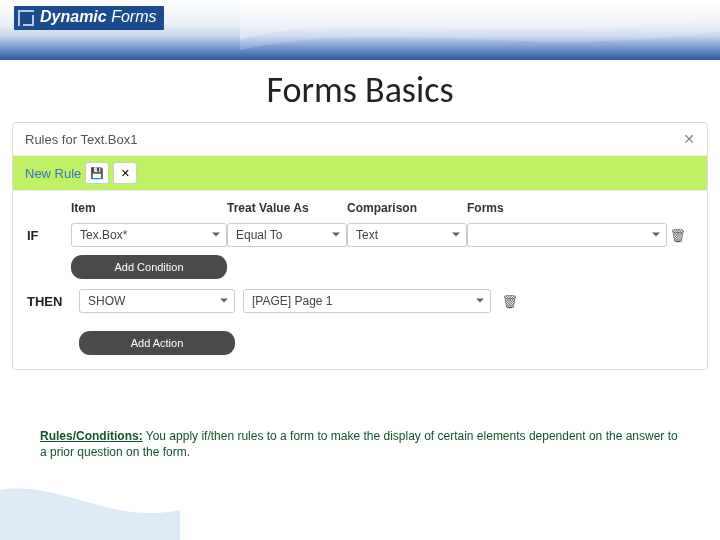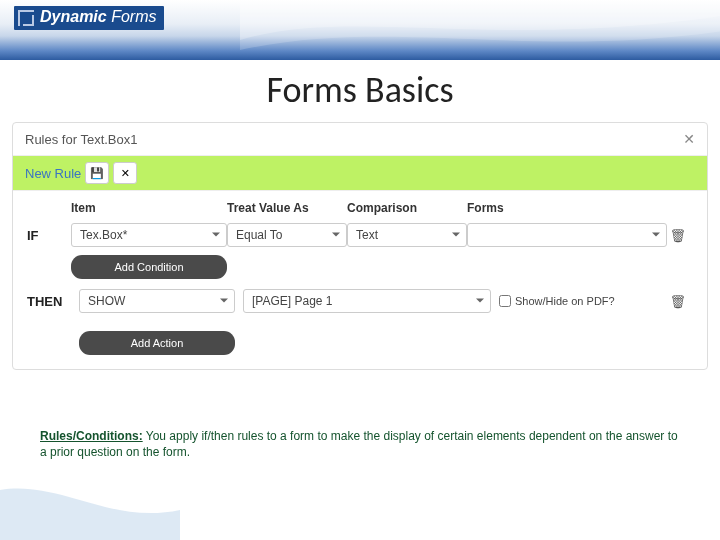--- a/index.html
+++ b/index.html
@@ -170,24 +170,20 @@
       </div>
 
       <div class="then-row">
         <span class="if-then">THEN</span>
         <span class="sel">
             <span>SHOW</span>
           </span>
         <span class="sel">
             <span>[PAGE] Page 1</span>
           </span>
-        <label class="chk">
-          <input type="checkbox" style="">
-          <span>Show/Hide on PDF?</span>
-        </label>
         <span class="trash">
             <span>🗑</span>
           </span>
       </div>
       <div class="row-gap"></div>
       <div class="then-row">
         <span></span>
         <button class="dark-btn">Add Action</button>
         <span></span>
           <span></span>

